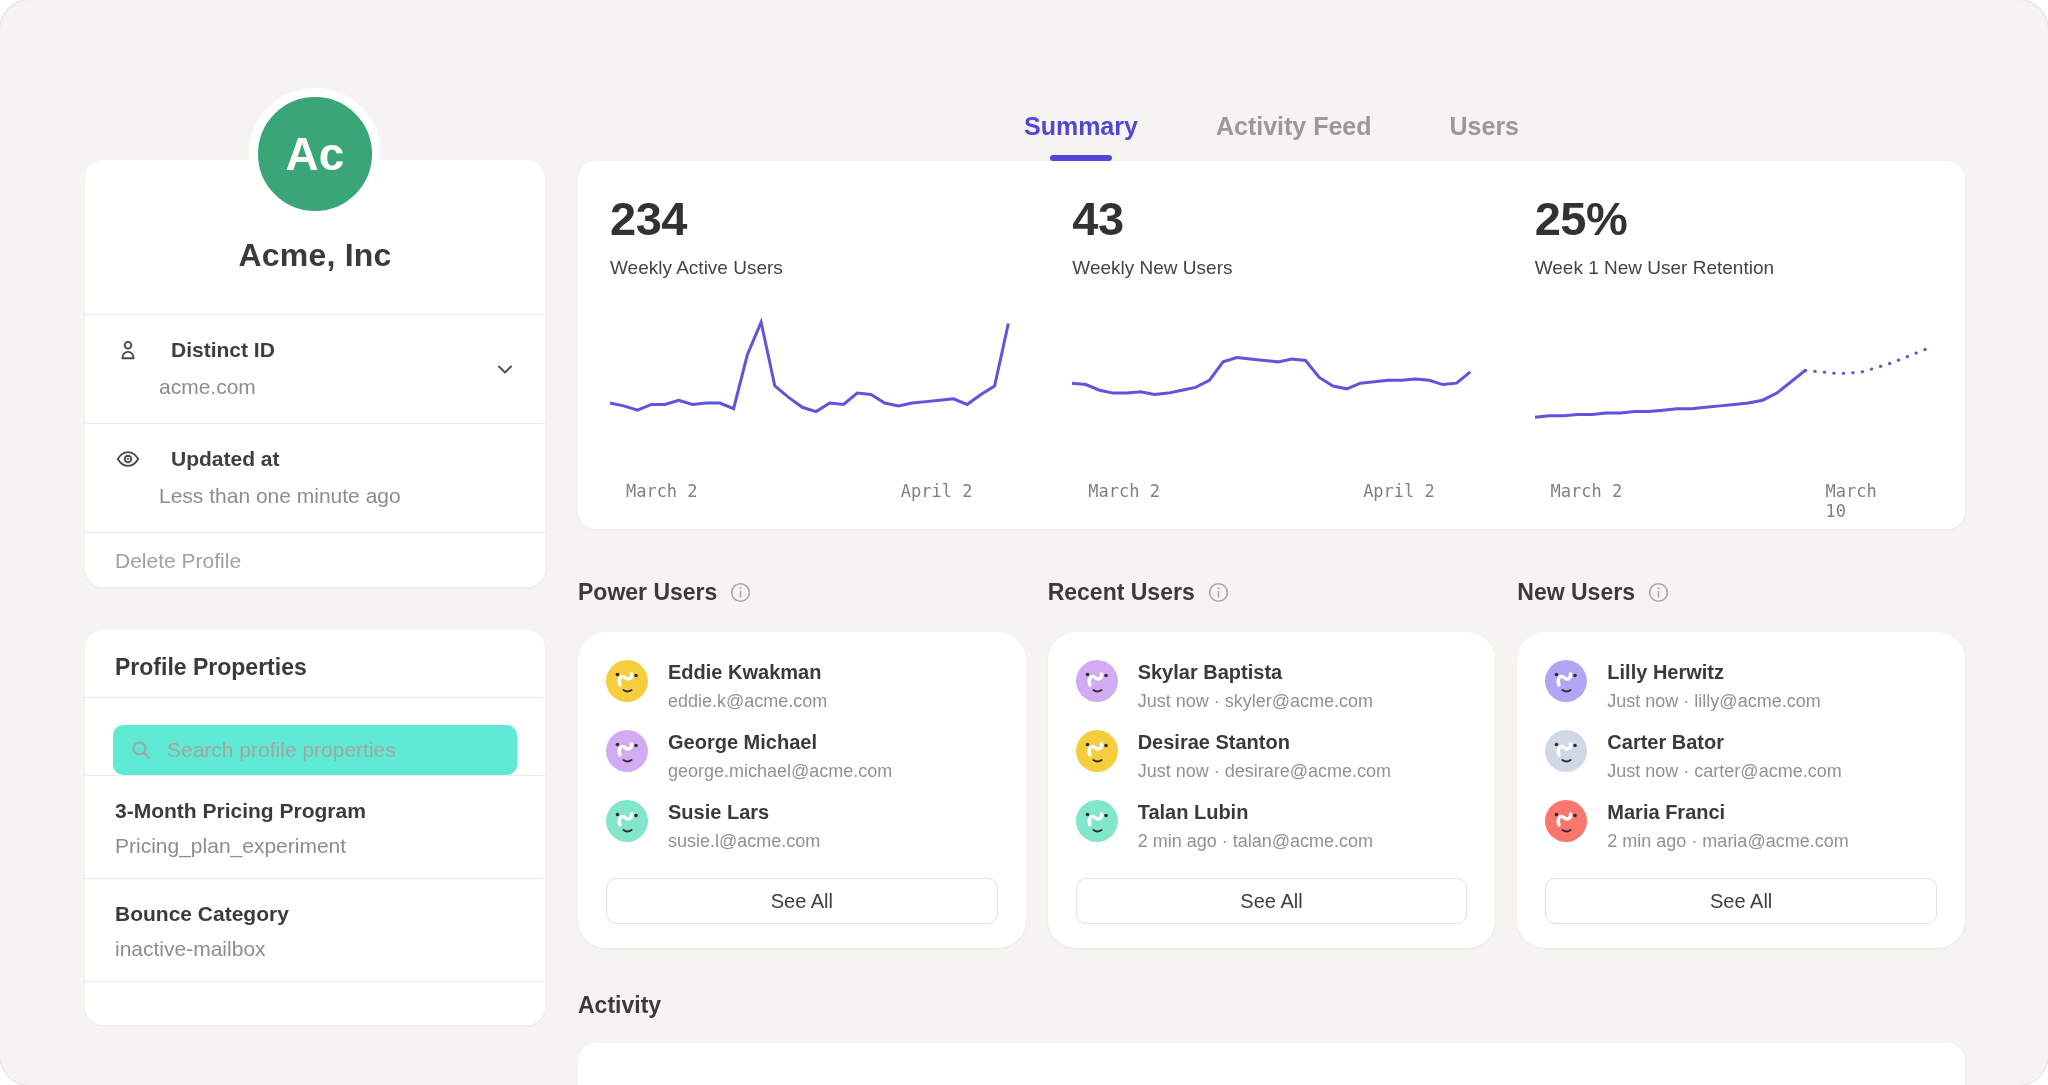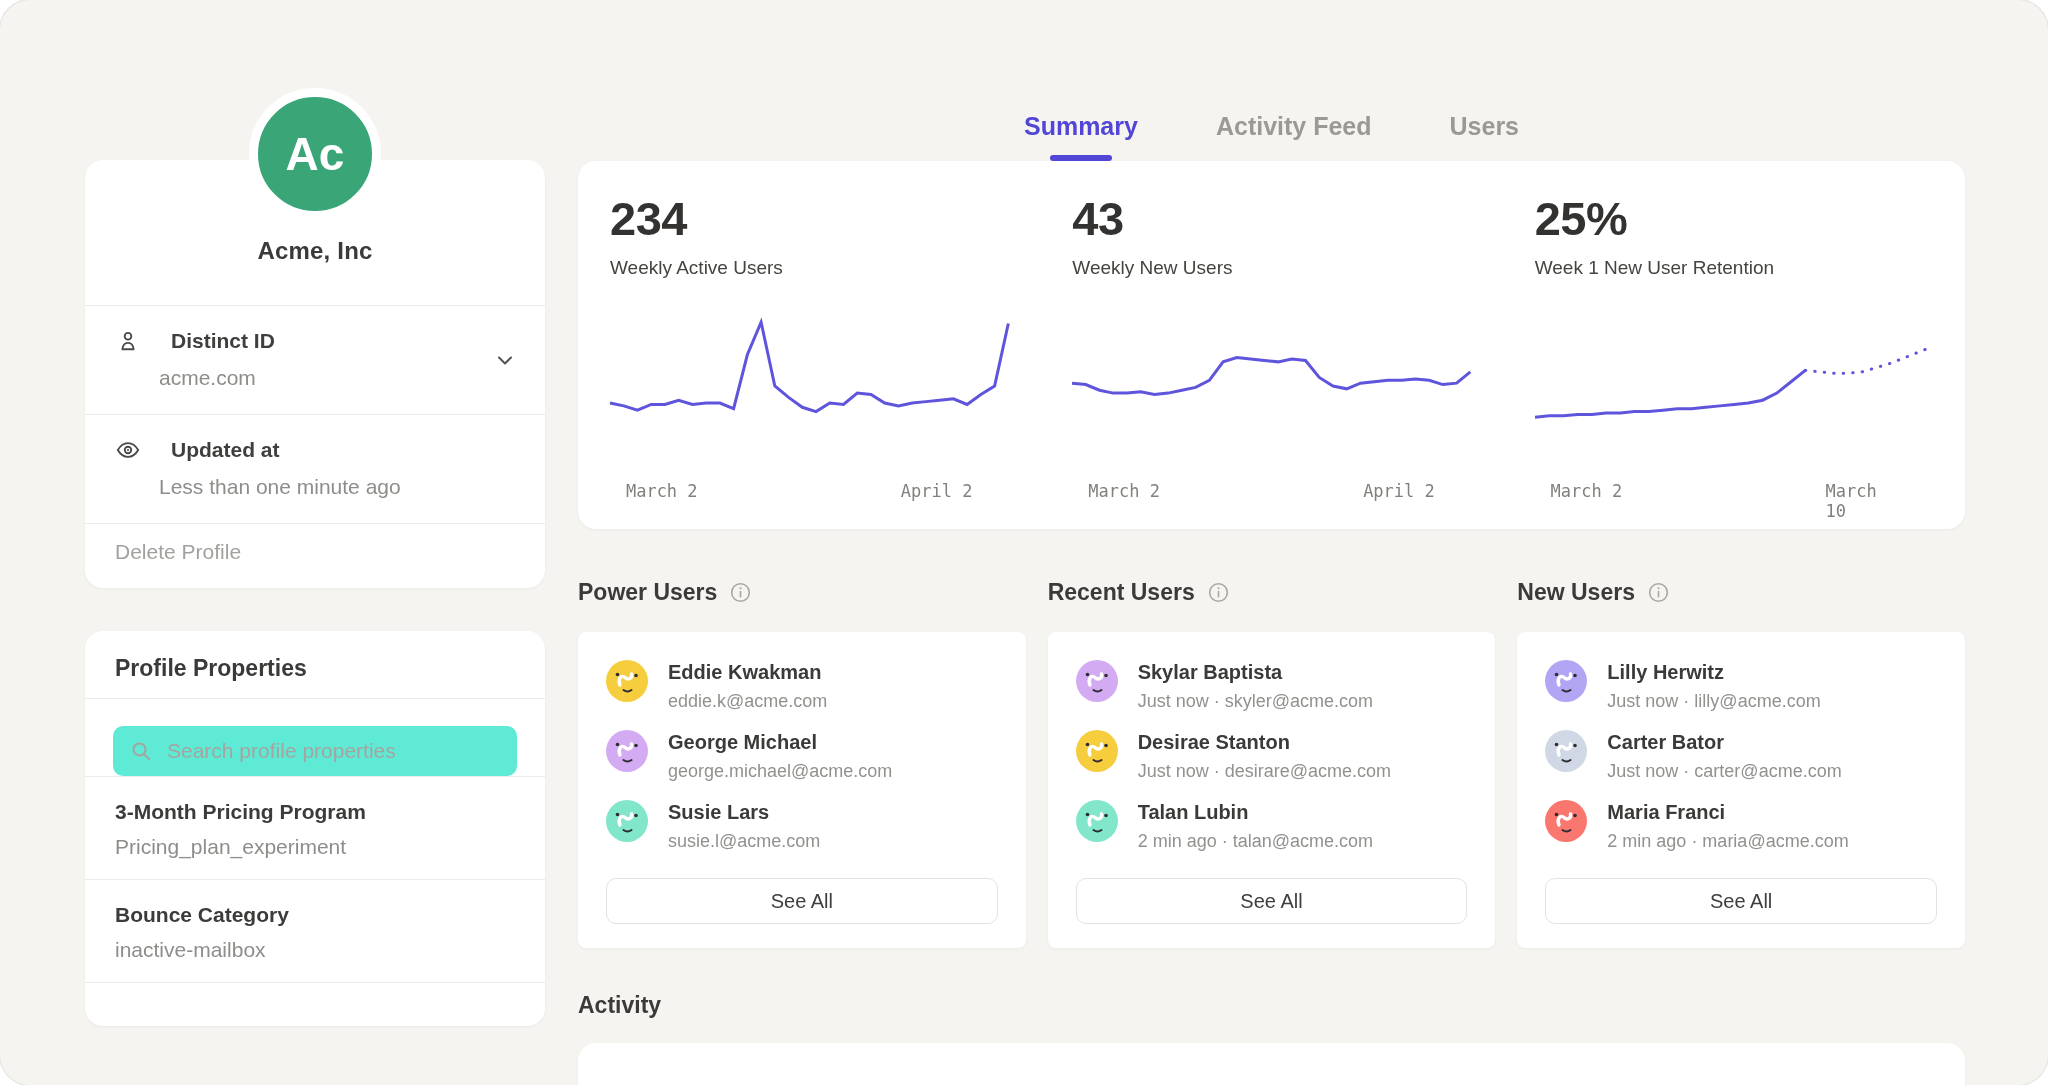--- a/index.html
+++ b/index.html
@@ -11,27 +11,27 @@
 
   
   .sidebar { position:absolute; left:85px; top:0; width:460px; }
   .avatar { position:absolute; left:50%; top:88px; transform:translateX(-50%);
             width:132px; height:132px; border-radius:50%; border:9px solid #fff;
             display:flex; align-items:center; justify-content:center;
             color:#fff; font-size:46px; font-weight:700; z-index:3; }
   .card { background:#fff; border-radius:18px; box-shadow:0 1px 3px rgba(40,35,28,.05); }
   .profile-card { margin-top:160px; }
   .profile-head { padding:77px 20px 40px; text-align:center; }
-  .company-name { font-size:24px; font-weight:700; color:#3b3a38; letter-spacing:.2px; }
+  .company-name { font-size:32px; font-weight:700; color:#3b3a38; letter-spacing:.2px; }
   .field-row { border-top:1px solid #eceae7; padding:22px 30px 24px; position:relative; }
   .field-label { display:flex; align-items:center; gap:30px; font-size:21px; font-weight:700; color:#403f3d; }
   .field-icon { width:26px; height:26px; flex:none; display:flex; }
   .field-value { margin:12px 0 0 44px; font-size:21px; color:#8f8d8a; }
   .chevron { position:absolute; right:28px; top:50%; transform:translateY(-50%); width:24px; height:24px; cursor:pointer; }
-  .delete-row { border-top:1px solid #eceae7; padding:16px 30px 24px; font-size:21px; color:#a3a19d; cursor:pointer; }
+  .delete-row { border-top:1px solid #eceae7; padding:16px 30px 14px; font-size:21px; color:#a3a19d; cursor:pointer; }
 
   .props-card { margin-top:43px; }
   .props-title { padding:24px 30px 16px; font-size:23px; font-weight:700; color:#3b3a38; border-bottom:1px solid #eceae7; }
   .search-box { margin:27px 28px 0; background:#5eead4; border-radius:10px; height:50px;
                 display:flex; align-items:center; gap:14px; padding:0 16px; }
   .search-box svg { flex:none; }
   .search-input { border:none; outline:none; background:transparent; width:100%;
                   font-size:21px; color:#55534f; font-family:"Liberation Sans",sans-serif; }
   .search-input::placeholder { color:#a6a4a0; }
   .create-row { display:flex; align-items:center; gap:16px; margin:26px 30px 30px; font-size:21px; color:#8f8d8a; cursor:pointer; }
@@ -56,21 +56,21 @@
   .chart-svg polyline { fill:none; stroke-width:3; vector-effect:non-scaling-stroke; }
   .chart-svg .dotted { stroke-dasharray:.5 9; stroke-linecap:round; }
   .tick-row { position:relative; height:24px; margin-top:16px;
               font-family:"DejaVu Sans Mono", monospace; font-size:17px; color:#81807c; }
   .tick-start { position:absolute; left:4%; }
   .tick-end { position:absolute; left:82%; transform:translateX(-50%); }
 
   .lists-grid { display:grid; grid-template-columns:repeat(3,1fr); gap:22px; margin-top:50px; }
   .list-heading { display:flex; align-items:center; gap:13px; font-size:23px; font-weight:700; color:#3b3a38; }
   .info-icon { display:flex; cursor:pointer; }
-  .list-card { margin-top:26px; border-radius:8px; padding:28px 28px 24px; }
+  .list-card { margin-top:26px; border-radius:28px; padding:28px 28px 24px; }
   .user-row { display:flex; gap:20px; align-items:flex-start; margin-bottom:18px; min-height:50px; cursor:pointer; }
   .user-avatar { width:42px; height:42px; border-radius:50%; flex:none; }
   .user-name { font-size:20px; font-weight:700; color:#3b3a38; padding-top:1px; }
   .user-detail { margin-top:7px; font-size:18px; color:#93918e; }
   .see-all { margin-top:26px; display:block; width:100%; height:46px; background:#fff;
              border:1px solid #e4e2df; border-radius:10px; font-size:20px; color:#3f3e3c;
              font-family:"Liberation Sans",sans-serif; cursor:pointer; }
 
   .activity-heading { margin-top:44px; font-size:23px; font-weight:700; color:#3b3a38; }
   .activity-card { margin-top:24px; border-radius:18px 18px 0 0; padding:36px 32px 80px; }

